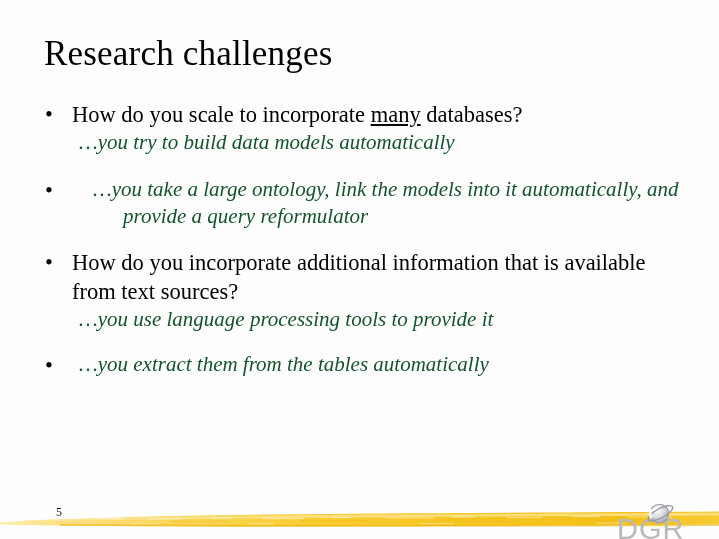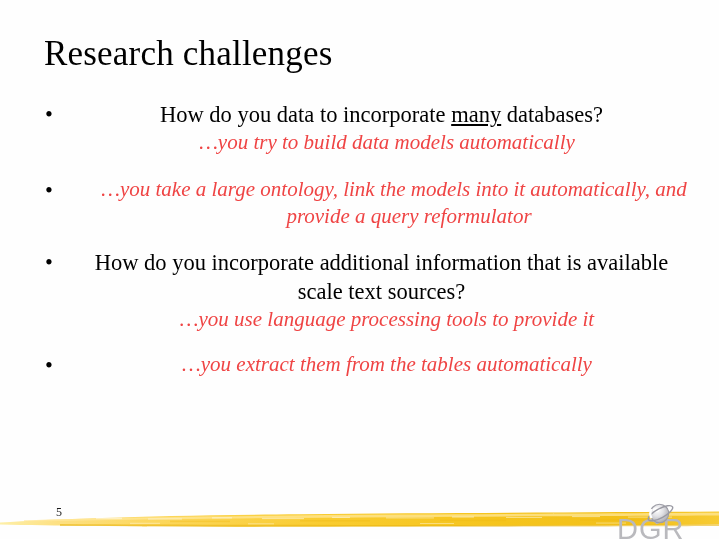--- a/index.html
+++ b/index.html
@@ -12,21 +12,20 @@
     background: #ffffff;
     font-family: "Liberation Serif", "DejaVu Serif", serif;
     overflow: hidden;
   }
   .slide {
     position: relative;
     width: 719px;
     height: 539px;
     background: #fefefe;
     overflow: hidden;
-    text-align: center;
   }
 
   
   .slide-title {
     position: absolute;
     left: 44px;
     top: 33px;
     font-size: 35px;
     line-height: 42px;
     color: #000000;
@@ -64,21 +63,21 @@
   .bullet-text u {
     text-underline-offset: 2px;
   }
   .sub-line {
     padding-left: 79px;
     padding-right: 24px;
     text-indent: -0px;
     font-size: 21px;
     line-height: 27px;
     font-style: italic;
-    color: #ef4444;
+    color: #14532d;
   }
   
   .sub-line.hang {
     text-indent: -30px;
     margin-left: 44px;
   }
 
   .b1 { margin-bottom: 20px; }
   .b2 { margin-bottom: 18px; }
   .b3 { margin-bottom: 18px; }
@@ -133,36 +132,36 @@
 
 <div class="slide">
 
   <div class="slide-title">Research challenges</div>
 
   <div class="body-list">
 
     <div class="bullet-block b1">
       <div class="bullet-row">
         <span class="bullet-dot">•</span>
-        <span class="bullet-text"><span>How do you data to incorporate </span><u>many</u><span> databases?</span></span>
+        <span class="bullet-text"><span>How do you scale to incorporate </span><u>many</u><span> databases?</span></span>
       </div>
       <div class="sub-line">…you try to build data models automatically</div>
     </div>
 
     <div class="bullet-block b2">
       <div class="bullet-row">
         <span class="bullet-dot">•</span>
       </div>
       <div class="sub-line hang">…you take a large ontology, link the models into it automatically, and provide a query reformulator</div>
     </div>
 
     <div class="bullet-block b3">
       <div class="bullet-row">
         <span class="bullet-dot">•</span>
-        <span class="bullet-text"><span>How do you incorporate additional information that is available scale text sources?</span><u></u><span></span></span>
+        <span class="bullet-text"><span>How do you incorporate additional information that is available from text sources?</span><u></u><span></span></span>
       </div>
       <div class="sub-line">…you use language processing tools to provide it</div>
     </div>
 
     <div class="bullet-block b4">
       <div class="bullet-row">
         <span class="bullet-dot">•</span>
       </div>
       <div class="sub-line">…you extract them from the tables automatically</div>
     </div>

